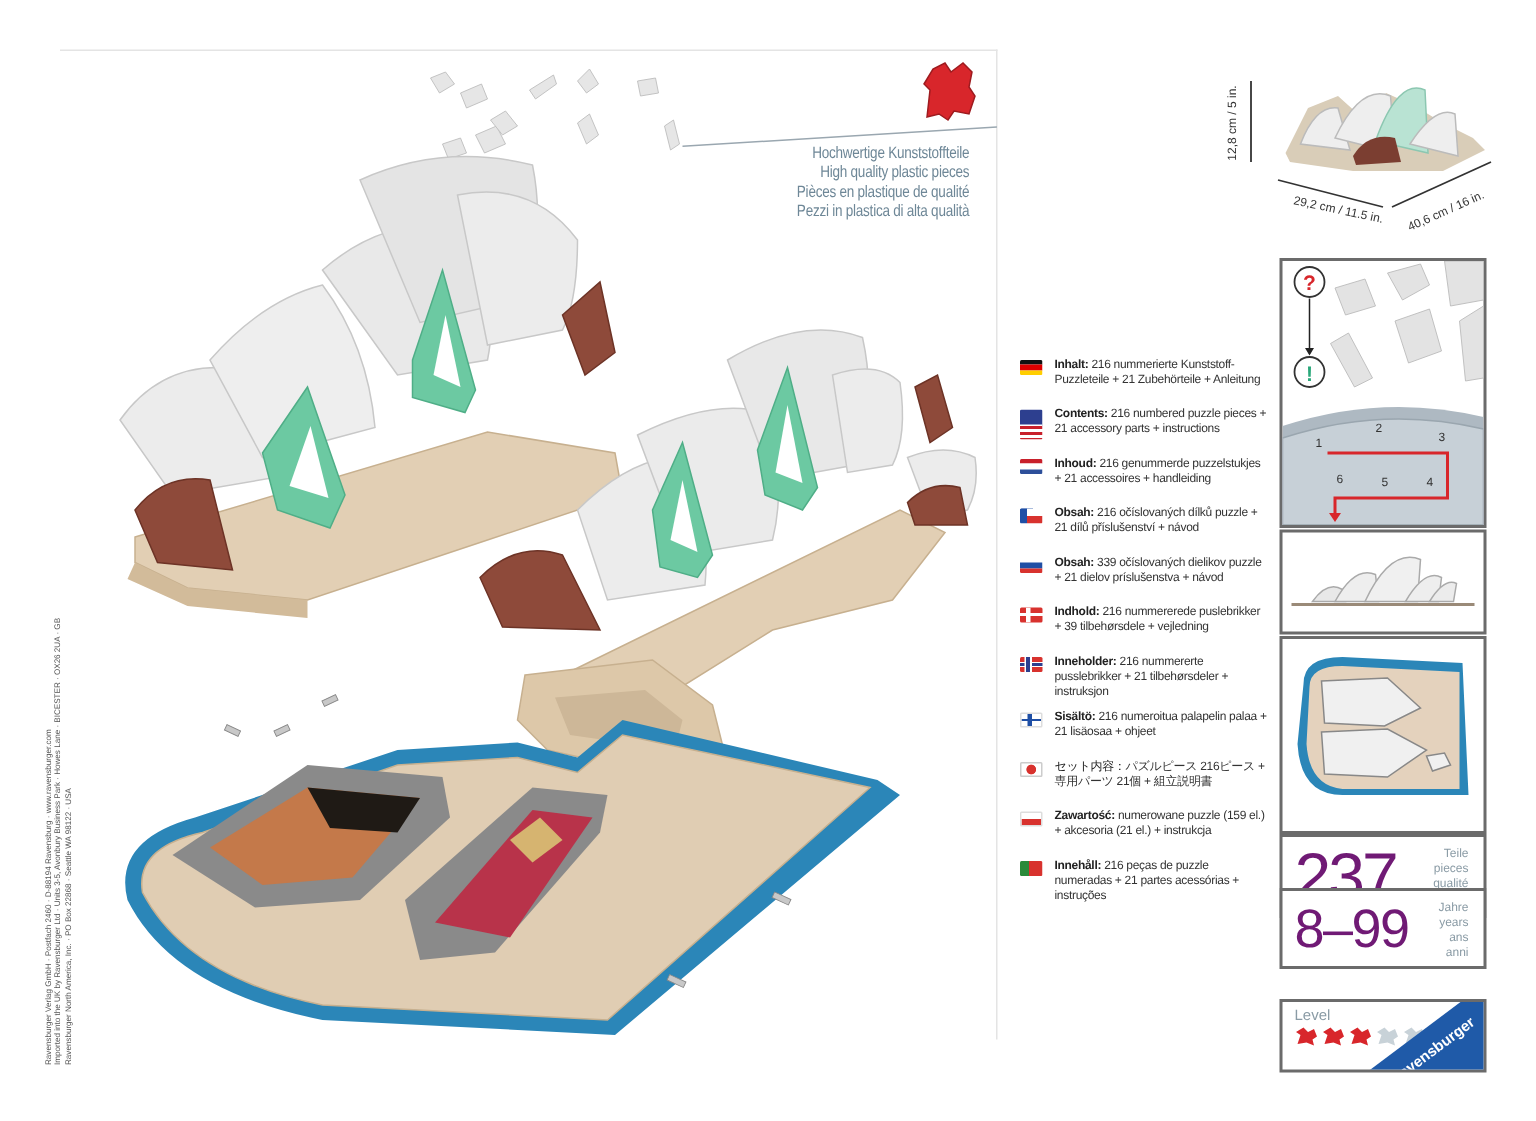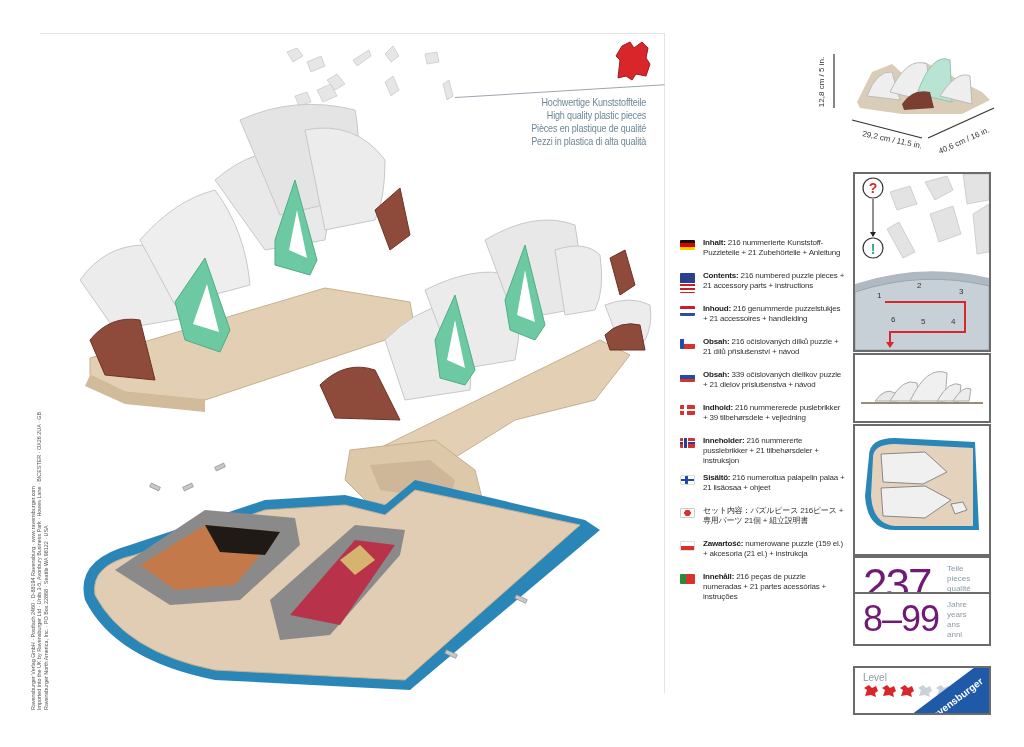--- a/index.html
+++ b/index.html
@@ -17,21 +17,21 @@
     .row-text b { font-weight: bold; color: #222; }
     .dims { position: absolute; left: 812px; top: 42px; width: 190px; height: 115px; }
     .panel { position: absolute; left: 853px; width: 138px; border: 2px solid #6b6b6b; background: #fff; }
     .p-puzzle { top: 172px; height: 180px; background: #fff; }
     .p-side { top: 353px; height: 70px; }
     .p-top { top: 424px; height: 132px; }
     .p-count { top: 556px; height: 56px; }
     .p-age { top: 592px; height: 54px; }
     .p-level { top: 666px; height: 49px; overflow: hidden; }
     .big-num { position: absolute; left: 8px; top: 2px; font-size: 44px; font-weight: normal; color: #701a75; letter-spacing: -2px; font-family: "Liberation Sans", sans-serif; }
-    .unit-list { position: absolute; right: 10px; top: 6px; font-size: 8px; line-height: 10px; color: #8a9ba5; text-align: left; width: 32px; }
+    .unit-list { position: absolute; right: 10px; top: 6px; font-size: 8px; line-height: 10px; color: #8a9ba5; text-align: right; width: 32px; }
     .level-label { position: absolute; left: 8px; top: 4px; font-size: 10px; color: #8a9ba5; }
     .stars { position: absolute; left: 8px; top: 16px; display: flex; gap: 2px; }
     .star { width: 16px; height: 14px; }
     .brand { position: absolute; right: -2px; bottom: -2px; width: 80px; height: 60px; }
   </style>
 </head>
 <body>
 
 <div class="frame"></div>
 

